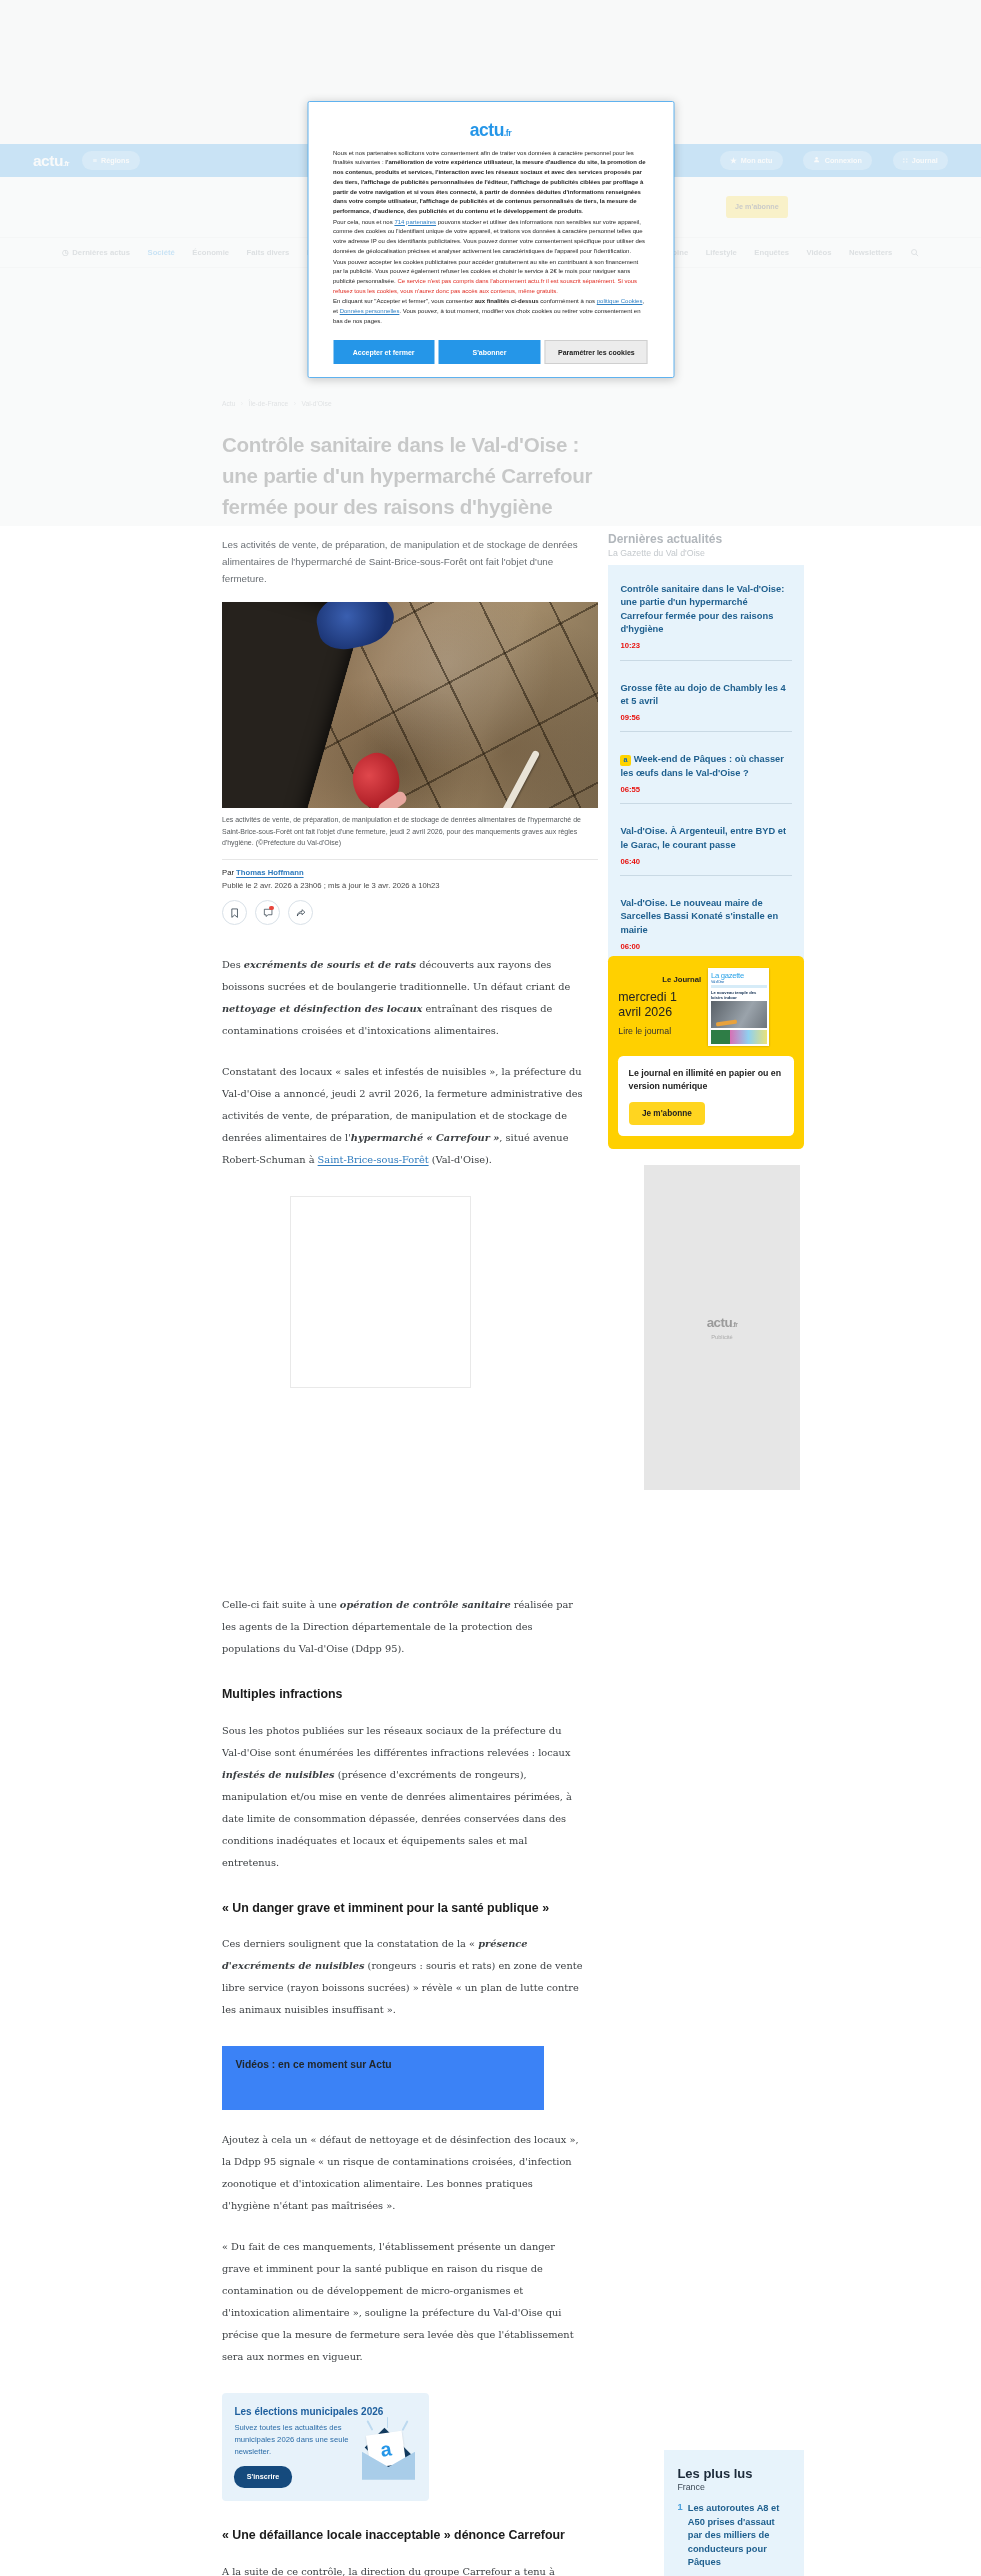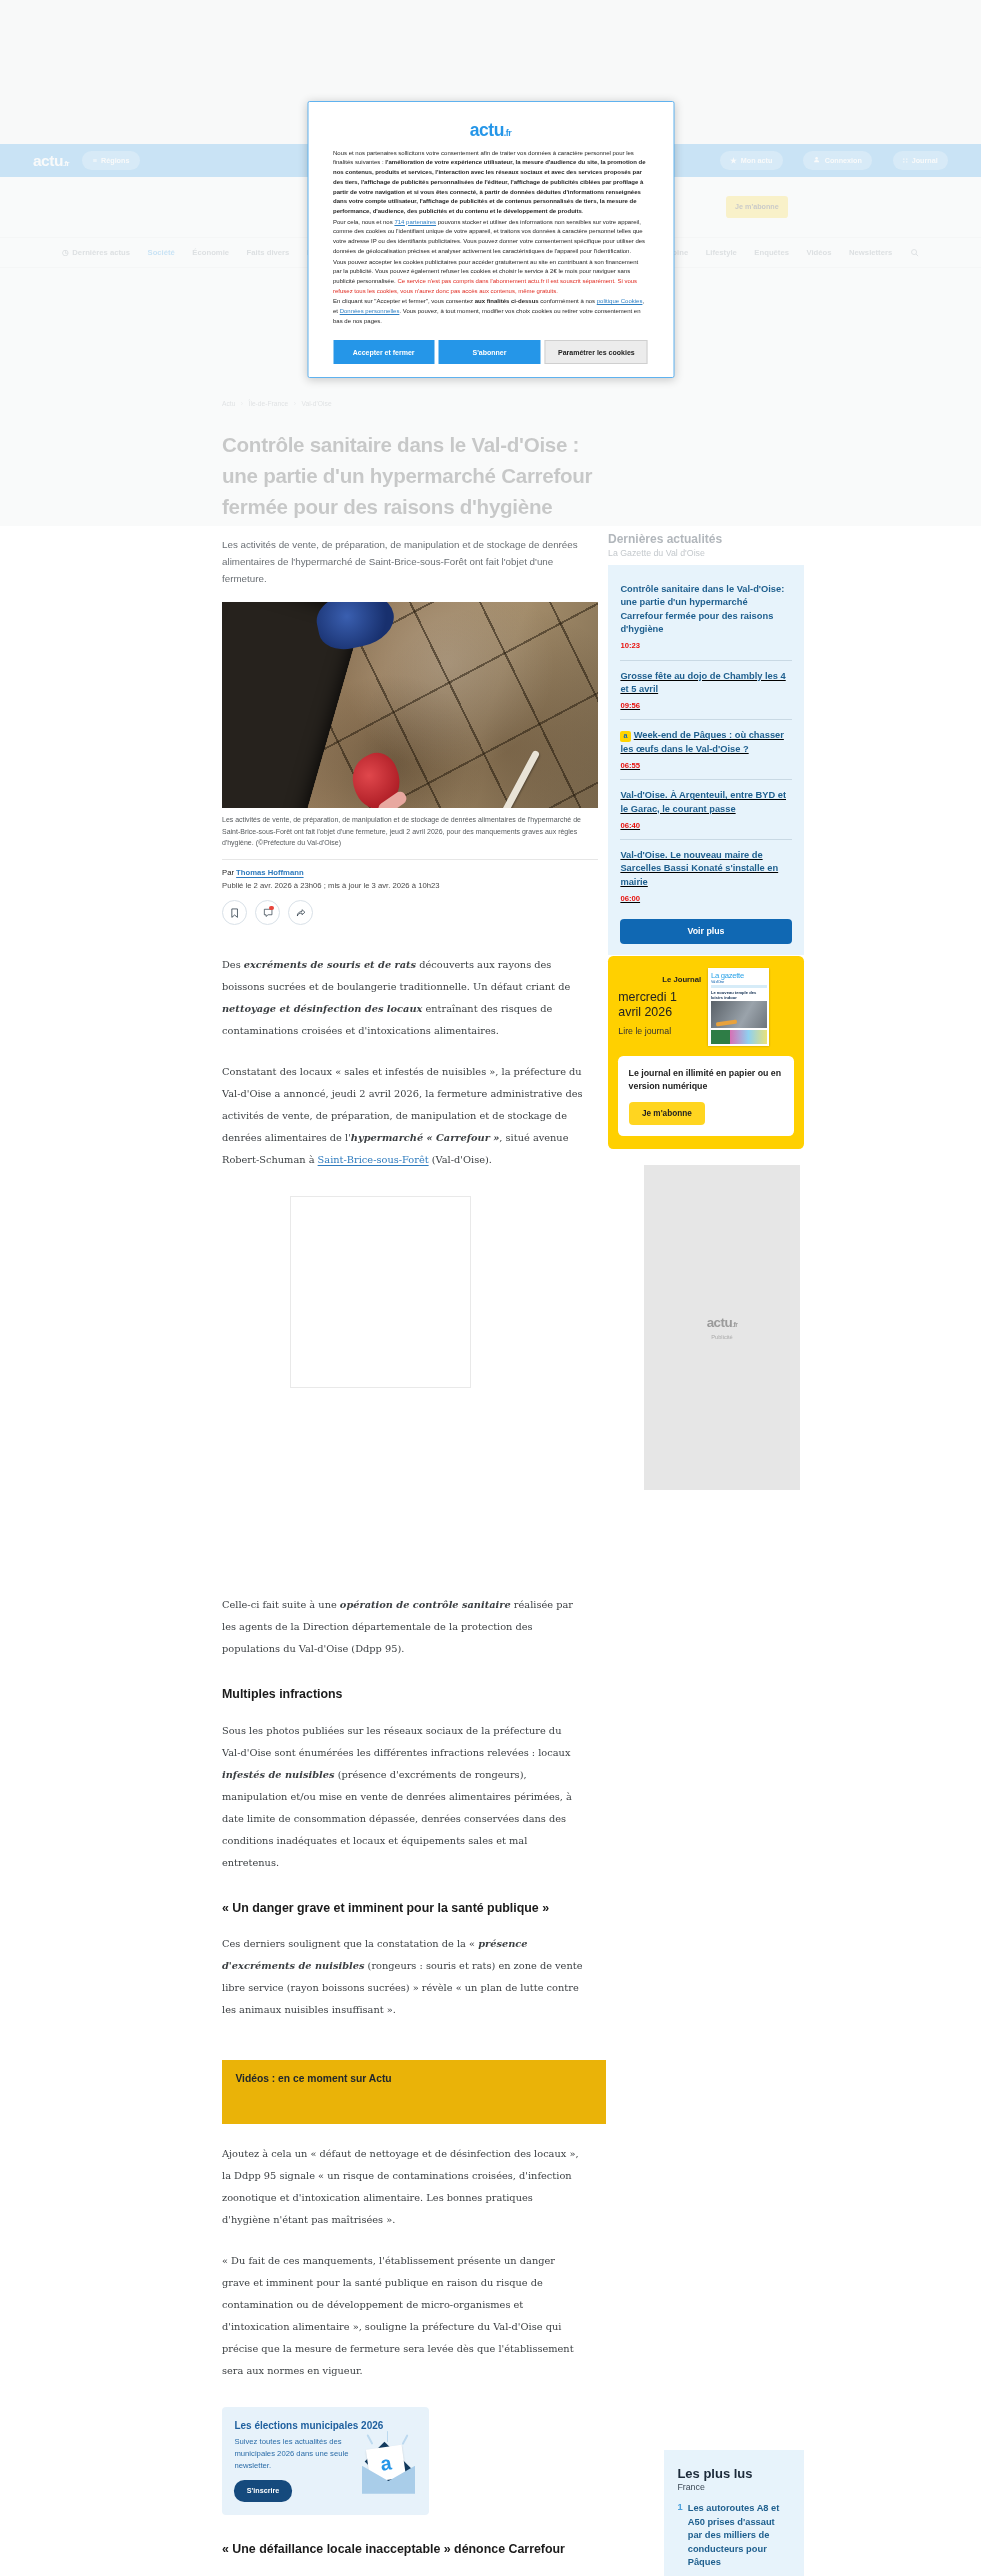--- a/index.html
+++ b/index.html
@@ -72,21 +72,21 @@
 
   .body-text { font-family:"DejaVu Serif", serif; font-size:9.8px; line-height:2.25; color:#3b3f42; }
   .maincol p.body-text { margin-top:18.5px; width:361px; }
   .maincol p.first { margin-top:29px; }
   .body-text .b { font-weight:bold;font-style:italic; }
   .body-text .link { color:#2e7bbe; text-decoration:underline; text-underline-offset:2.1px; cursor:pointer; }
   h2.sub { margin-top:27px; font-size:12.4px; color:#1b1b1b; }
 
   .ad-box { margin:25px 0 206px 68px; width:181px; height:192px; border:0.5px solid #e9e9e9; background:#fff; }
 
-  .video-box { margin-top:39px; width:384px; height:64px; background:#eab308; padding:12.4px 13.4px; }
+  .video-box { margin-top:25px; width:322px; height:64px; background:#3b82f6; padding:12.4px 13.4px; }
   .video-box h3 { font-size:10.3px; color:#21272c; }
 
   .nl-box { margin-top:25px; width:207px; background:#e7f2fa; border-radius:4.1px; padding:13.4px 12.4px; position:relative; overflow:hidden; }
   .nl-box h3 { color:#1e5f9e; font-size:10px; }
   .nl-box p { margin-top:5.2px; width:121px; font-size:7.7px; line-height:1.55; color:#2c6da8; }
   .nl-btn { margin-top:8.2px; background:#154a7d; color:#fff; font-weight:bold; font-size:7.2px;
             border:none; border-radius:10.3px; padding:6.2px 12.4px; cursor:pointer; }
   .envelope { position:absolute; right:7.2px; top:27px; width:67px; height:67px; }
   .envelope .ray { position:absolute; width:1.5px; height:11.3px; background:#bcd9ef; border-radius:1px; }
   .envelope .flap { position:absolute; left:14.4px; top:17.5px; width:38px; height:28px; background:#123a5e; transform:rotate(45deg); }
@@ -96,21 +96,21 @@
   .envelope .front { position:absolute; left:7.2px; top:32px; width:53px; height:28px; background:#a9cde9;
             clip-path:polygon(0 0, 50% 55%, 100% 0, 100% 100%, 0 100%); }
 
   
   .sidebar { position:absolute; left:386px; top:0; width:196px; }
   .sb-news { position:absolute; top:135px; left:0; width:196px; }
   .sb-news h3 { font-size:12px; color:#b2b7bc; }
   .sb-news .src { margin-top:2.1px; font-size:8.8px; color:#c3c8cc; }
   .sb-list { margin-top:7.2px; background:#e7f3fb; padding:13.4px 12.4px 11.3px; }
   .sb-item { padding:4.1px 0 9.3px; cursor:pointer; }
-  .sb-item + .sb-item { border-top:0.5px solid #c9d9e4; padding-top:9px;text-decoration:underline; }
+  .sb-item + .sb-item { border-top:0.5px solid #c9d9e4; padding-top:21px; }
   .sb-item .t { font-size:9.3px; line-height:1.45; color:#1e5f8e; font-weight:bold; }
   .sb-item .time { display:block; margin-top:4.6px; font-size:7.7px; font-weight:bold; color:#e8110d; }
   .badge-a { display:inline-block; background:#ffd400; color:#1468b3; font-weight:bold; font-size:7.2px;
              border-radius:2.1px; padding:0.5px 3.1px; margin-right:3.1px; }
   .btn-voirplus { display:block; width:100%; margin-top:6.2px; background:#1068b3; color:#fff; font-weight:bold;
              font-size:8.8px; border:none; border-radius:4.1px; padding:7.7px 0; cursor:pointer; }
 
   .sb-journal { position:absolute; top:559px; left:0; width:196px; background:#ffd000; border-radius:5.2px; padding:12.4px 10.3px; }
   .journal-head { display:flex; gap:7.2px; }
   .jh-left { padding-top:6.2px; }

